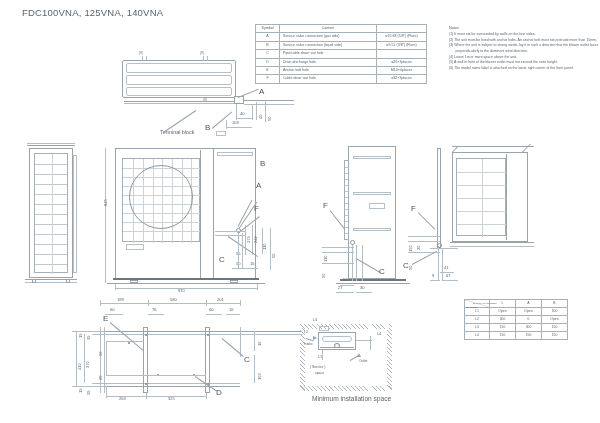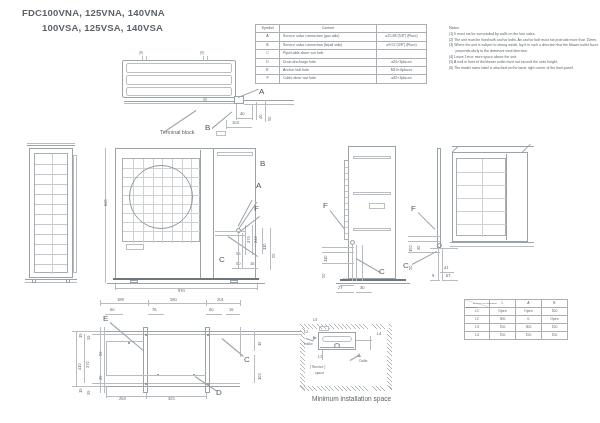--- a/index.html
+++ b/index.html
@@ -14,21 +14,21 @@
   .h{height:1px;}
   .v{width:1px;}
   .thin{background:#b6bdc2;}
   .dk{background:#6f777d;}
   .box{position:absolute;border:1px solid #9aa3aa;box-sizing:border-box;}
   .boxd{position:absolute;border:1px solid #b9c0c5;box-sizing:border-box;}
   .txt{position:absolute;white-space:nowrap;line-height:1;}
   .vt{transform-origin:0 0;transform:rotate(-90deg);}
   
   .title{
-    font-size:9.5px;font-weight:bold;color:#5b6369;letter-spacing:.2px;
+    font-size:9.5px;font-weight:normal;color:#5b6369;letter-spacing:.2px;
   }
   
   table{border-collapse:collapse;position:absolute;}
   table td,table th{
     border:1px solid #a9b0b5;padding:0;text-align:center;
     font-weight:normal;color:#5d656b;
   }
   .symtab{left:255px;top:24px;font-size:3.6px;}
   .symtab td{height:7.4px;line-height:7.4px;}
   .symtab .c-sym{width:23px;}
@@ -62,21 +62,20 @@
   .lead{position:absolute;height:1px;background:#9aa3aa;transform-origin:0 50%;}
   .dot{position:absolute;width:2px;height:2px;border-radius:50%;background:#7d858b;}
   .circ{position:absolute;border:1px solid #8f979d;border-radius:50%;box-sizing:border-box;}
 </style>
 </head>
 <body>
 
 <div class="sheet">
 
   <div class="txt title" style="left:22px;top:8px;">FDC100VNA, 125VNA, 140VNA</div>
-  <div class="txt title" style="left:42px;top:23px;">100VSA, 125VSA, 140VSA</div>
 
   <table class="symtab">
     <tbody>
         <tr class="hdr">
       <td class="c-sym">Symbol</td>
       <td class="c-con" style="text-align:center;padding-left:0;">Content</td>
       <td class="c-spec"></td>
     </tr>
     <tr>
       <td class="c-sym">A</td>

